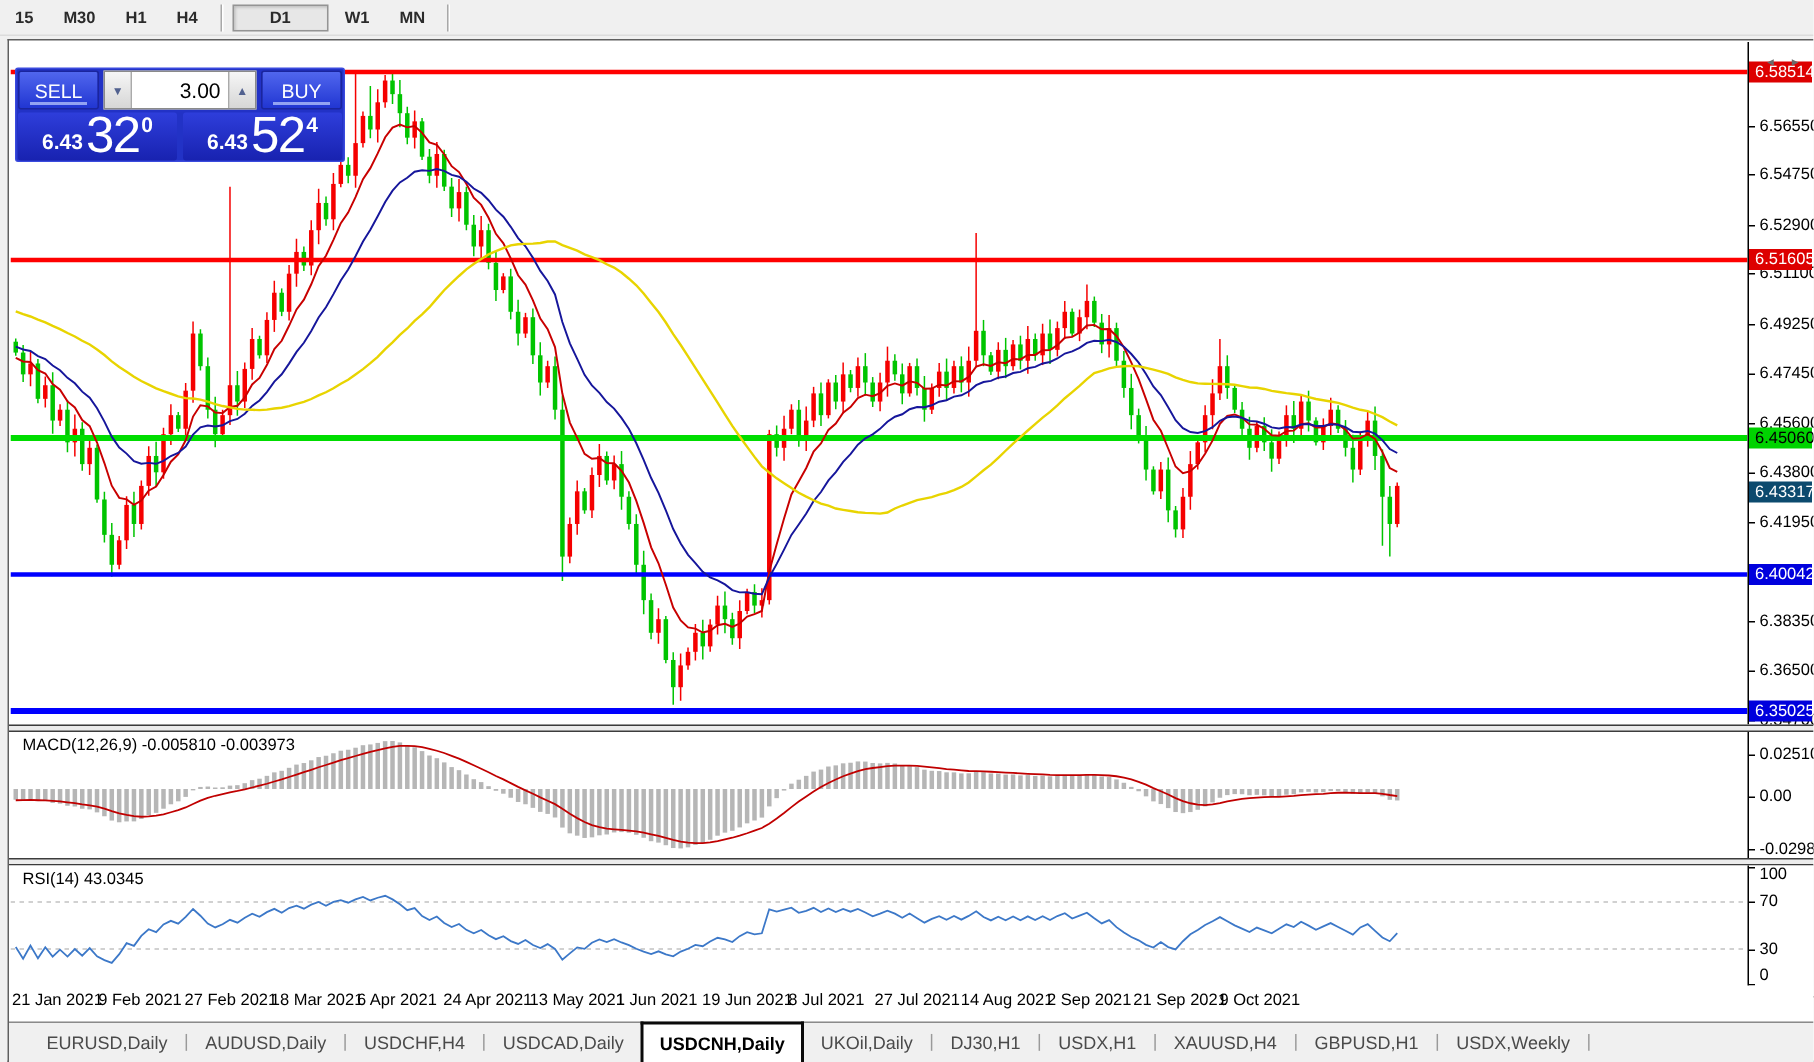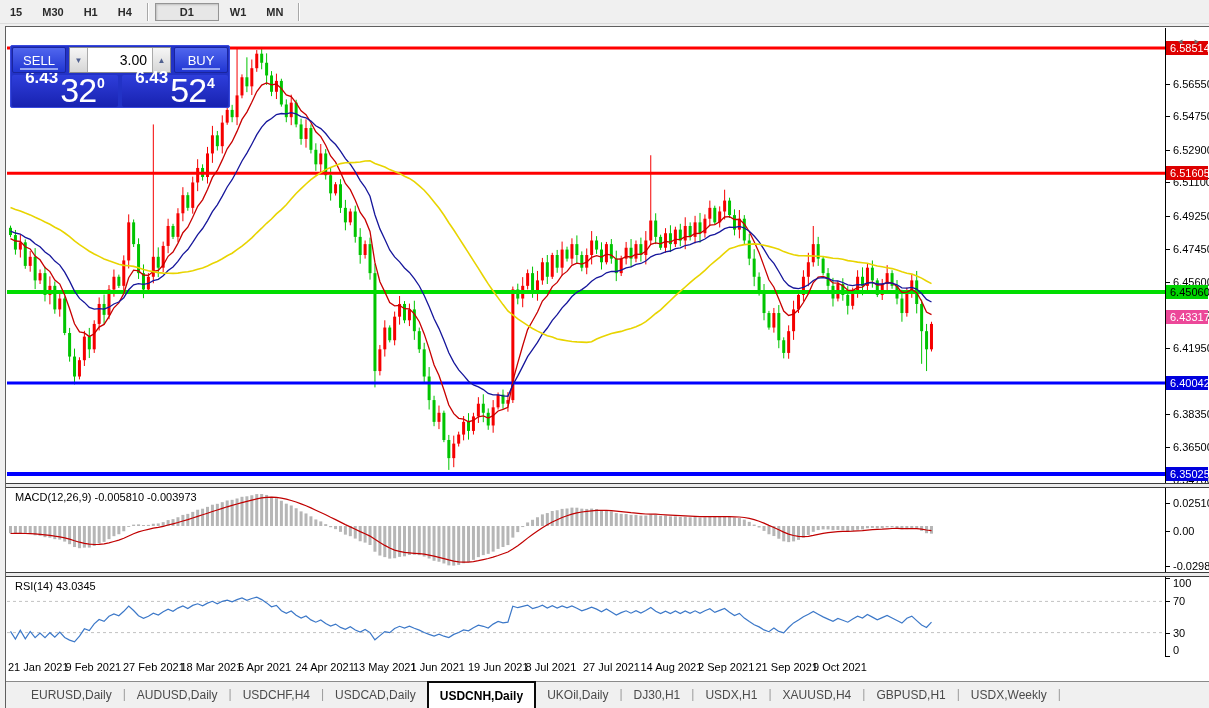--- a/index.html
+++ b/index.html
@@ -45,21 +45,21 @@
   .tp-btn::after { content:""; position:absolute; bottom:2px; left:7px; right:7px; height:2px; background:#93a3f2; }
   .spinner { flex:1; margin:0 3px; display:flex; border:1px solid #8a8a8a; background:#fff; }
   .spin-btn { width:18px; background:linear-gradient(#f6f6f6,#d6d6d6); border-right:1px solid #aaa;
               color:#51618f; font-size:8px; display:flex; align-items:center; justify-content:center; cursor:pointer; }
   .spin-btn.up { border-right:none; border-left:1px solid #aaa; }
   .vol-input { flex:1; border:none; outline:none; text-align:right; font-size:14px; padding-right:5px; width:50px;
                font-family:"Liberation Sans",sans-serif; color:#000; }
   .tp-row2 { display:flex; gap:4px; margin-top:2px; height:32px; }
   .price-box { flex:1; background:linear-gradient(#2e3edb,#1822b0); border-radius:2px; color:#fff;
                display:flex; align-items:flex-end; justify-content:center; padding-bottom:1px; }
-  .p-small { font-size:17px; font-weight:bold; margin:0 2px 18px 0; }
+  .p-small { font-size:14px; font-weight:bold; margin:0 2px 4px 0; }
   .p-big   { font-size:34px; line-height:0.88; letter-spacing:-1px; }
   .p-sup   { font-size:14px; font-weight:bold; margin:0 0 15px 1px; }
 
   
   .date-axis { position:absolute; top:630px; left:0; width:100%; height:24px; background:#fff; }
   .date-label { position:absolute; top:4px; font-size:11px; color:#000; white-space:nowrap; }
 
   
   .tab-bar { position:absolute; top:654px; left:0; width:100%; height:28px; background:#f0f0f0;
              border-top:1px solid #8a8a8a; display:flex; align-items:stretch; padding-left:14px; }
@@ -522,21 +522,21 @@
         <div class="ax-tick" style="top: 314.405px;">6.41950</div>
         <div class="ax-mark" style="top: 386px;"></div>
         <div class="ax-tick" style="top: 379.694px;">6.38350</div>
         <div class="ax-mark" style="top: 419px;"></div>
         <div class="ax-tick" style="top: 413.246px;">6.36500</div>
         <div class="ax-mark" style="top: 452px;"></div>
         <div class="ax-tick" style="top: 445.891px;">6.34700</div>
         <div class="ax-badge" style="top: 13px; background: rgb(221, 0, 0); color: rgb(255, 255, 255);">6.58514</div>
         <div class="ax-badge" style="top: 138.302px; background: rgb(221, 0, 0); color: rgb(255, 255, 255);">6.51605</div>
         <div class="ax-badge" style="top: 257.002px; background: rgb(0, 211, 0); color: rgb(0, 0, 0);">6.45060</div>
-        <div class="ax-badge" style="top: 282px; background: #ec4899; color: rgb(255, 255, 255); text-align: right;">6.43317</div>
+        <div class="ax-badge" style="top: 293px; background: #0c4a6e; color: rgb(255, 255, 255); text-align: right;">6.43317</div>
         <div class="ax-badge" style="top: 348.008px; background: rgb(0, 0, 221); color: rgb(255, 255, 255);">6.40042</div>
         <div class="ax-badge" style="top: 438.997px; background: rgb(0, 0, 221); color: rgb(255, 255, 255);">6.35025</div>
       </div>
   </div>
 
   <div class="pane-sep" id="sep1"></div>
 
   <div class="pane pane-macd">
     <div class="ind-label">MACD(12,26,9) -0.005810 -0.003973</div>
     <div class="plot">

